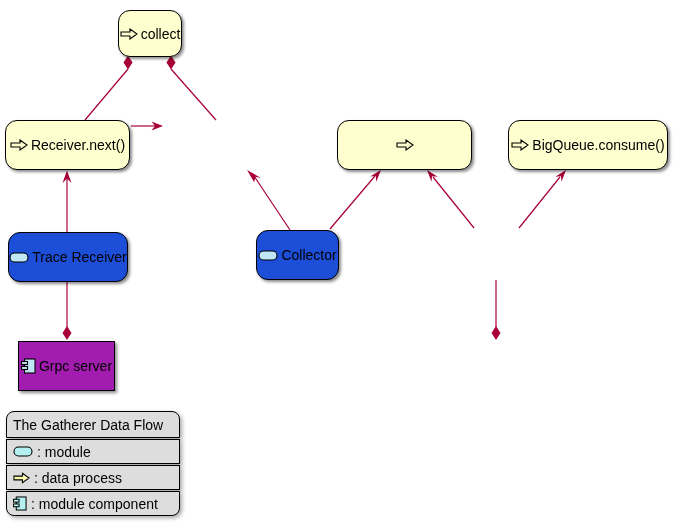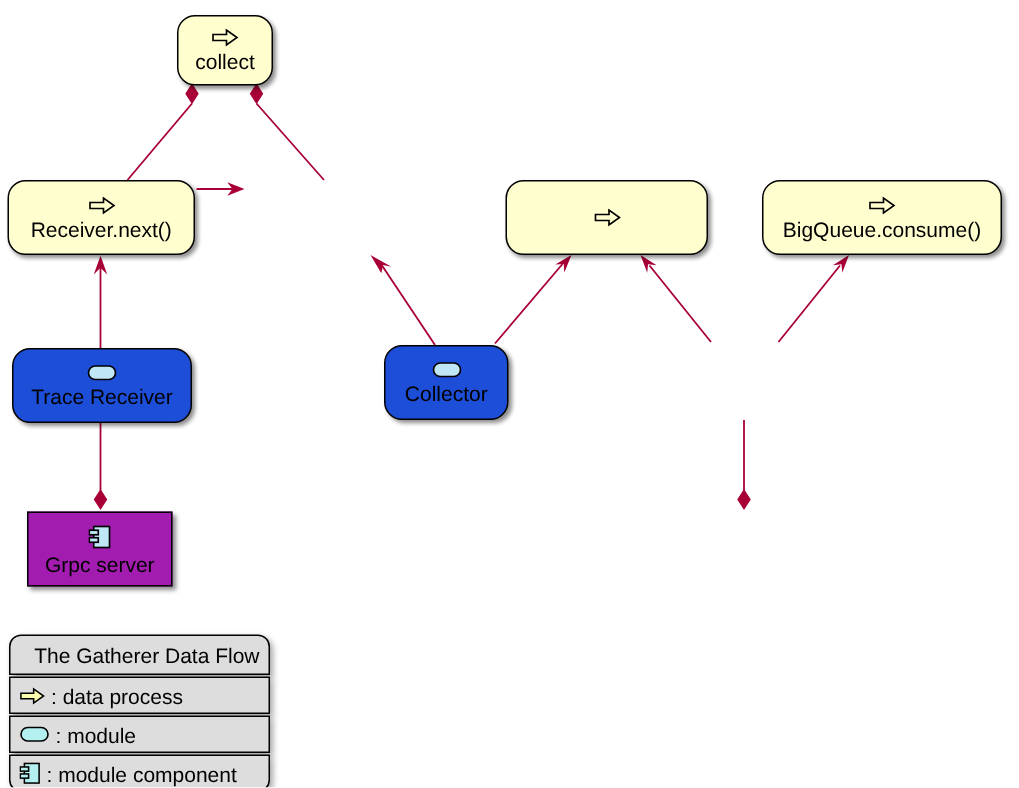--- a/index.html
+++ b/index.html
@@ -7,21 +7,21 @@
     position:relative;width:679px;height:525px;background:#ffffff;overflow:hidden;
     font-family:"Liberation Sans","DejaVu Sans",sans-serif;color:#000;
   }
   svg.edges{position:absolute;left:0;top:0;z-index:1;}
   .edge-line{stroke:#A80036;stroke-width:1.2;fill:none;}
   .edge-head{fill:#A80036;stroke:none;}
   .edge-diamond{fill:#A80036;stroke:none;}
 
   .node{
     position:absolute;z-index:2;box-sizing:border-box;
-    display:flex;flex-direction:column;align-items:center;justify-content:center;
+    display:flex;flex-direction:row;align-items:center;justify-content:center;
     gap:3px;border:1.5px solid #000;
     box-shadow:2px 2px 3px rgba(0,0,0,0.45);
     font-size:14px;line-height:1;text-align:center;
   }
   .node .lbl{white-space:nowrap;}
   .node.process{background:#FEFECE;border-radius:12px;}
   .node.module{background:#1d4ed8;border-radius:12px;}
   .node.component{background:#a21caf;border-radius:0;}
   .icon{display:flex;align-items:center;justify-content:center;}
 
@@ -30,21 +30,21 @@
     filter:drop-shadow(2px 2px 2px rgba(0,0,0,0.35));
     font-size:14px;
   }
   .lrow{
     box-sizing:border-box;background:#DDDDDD;border:1px solid #000;
     display:flex;align-items:center;padding:0 6px;height:25px;margin-top:1px;
     white-space:nowrap;
   }
   .lrow .licon{margin-right:4px;display:flex;align-items:center;}
   .ltitle{
-    height:27px;margin-top:12px;border-radius:8px 8px 0 0;justify-content:flex-end;
+    height:27px;margin-top:0;border-radius:8px 8px 0 0;justify-content:flex-start;
   }
   .lrow:last-child{border-radius:0 0 8px 8px;}
 </style>
 </head>
 <body>
 
 <div class="canvas">
 
   <svg class="edges" width="679" height="525" viewBox="0 0 679 525">
 
@@ -162,39 +162,39 @@
         <rect x="0.5" y="8.5" width="6" height="3" fill="#BFE7F5" stroke="#000" stroke-width="1.1"></rect>
       </svg>
     </span>
     <span class="lbl">Grpc server</span>
   </div>
 
 
   <div class="legend">
     <div class="lrow ltitle">
       <span>The Gatherer Data Flow</span>
+    </div>
+    <div class="lrow">
+      <span class="licon">
+        <svg width="20" height="11" viewBox="0 0 20 11">
+            <rect x="1" y="1" width="18" height="9" rx="4.5" fill="#B4F0F0" stroke="#000" stroke-width="1.1"></rect>
+          </svg>
+      </span>
+      <span>: module</span>
     </div>
     <div class="lrow">
       <span class="licon">
         <svg width="17" height="12" viewBox="0 0 18 12">
             <path d="M1 4 L10 4 L10 1 L17 6 L10 11 L10 8 L1 8 Z" fill="#FCFCAE" stroke="#000" stroke-width="1.1"></path>
           </svg>
       </span>
       <span>: data process</span>
     </div>
     <div class="lrow">
       <span class="licon">
-        <svg width="20" height="11" viewBox="0 0 20 11">
-            <rect x="1" y="1" width="18" height="9" rx="4.5" fill="#B4F0F0" stroke="#000" stroke-width="1.1"></rect>
-          </svg>
-      </span>
-      <span>: module</span>
-    </div>
-    <div class="lrow">
-      <span class="licon">
         <svg width="14" height="15" viewBox="0 0 15 16">
           <rect x="3.5" y="1" width="10.5" height="14" fill="#B4F0F0" stroke="#000" stroke-width="1.1"></rect>
           <rect x="0.5" y="3.5" width="6" height="3" fill="#B4F0F0" stroke="#000" stroke-width="1.1"></rect>
           <rect x="0.5" y="8.5" width="6" height="3" fill="#B4F0F0" stroke="#000" stroke-width="1.1"></rect>
         </svg>
       </span>
       <span>: module component</span>
     </div>
   </div>
 

